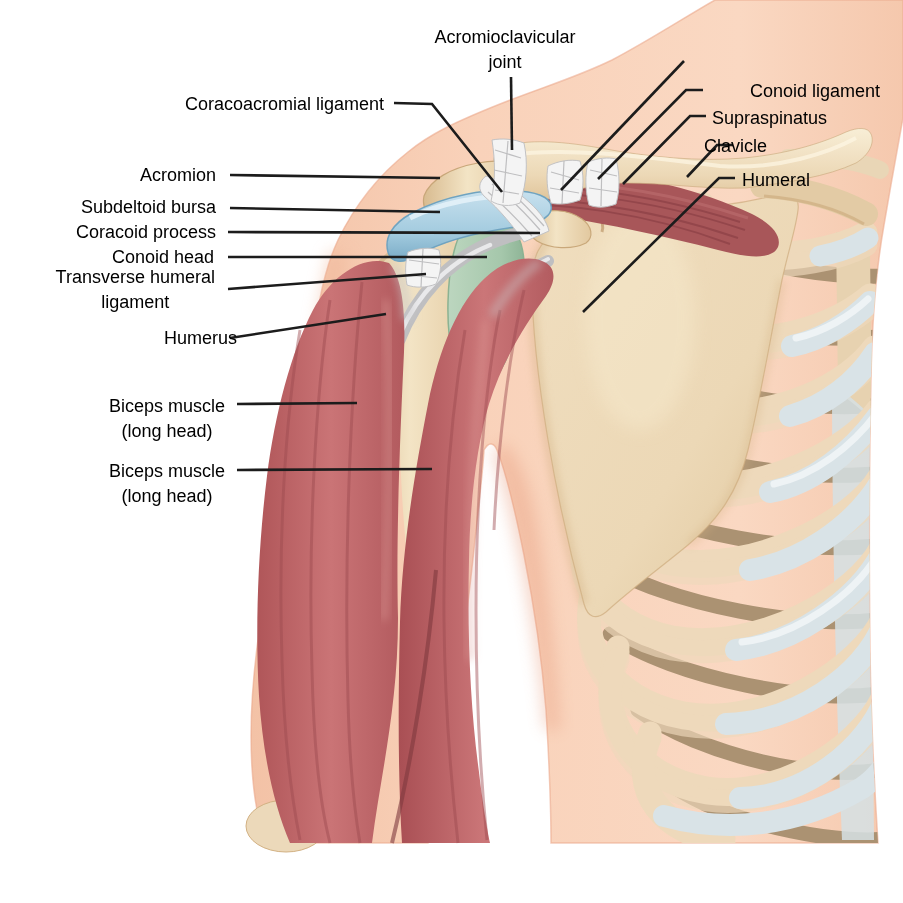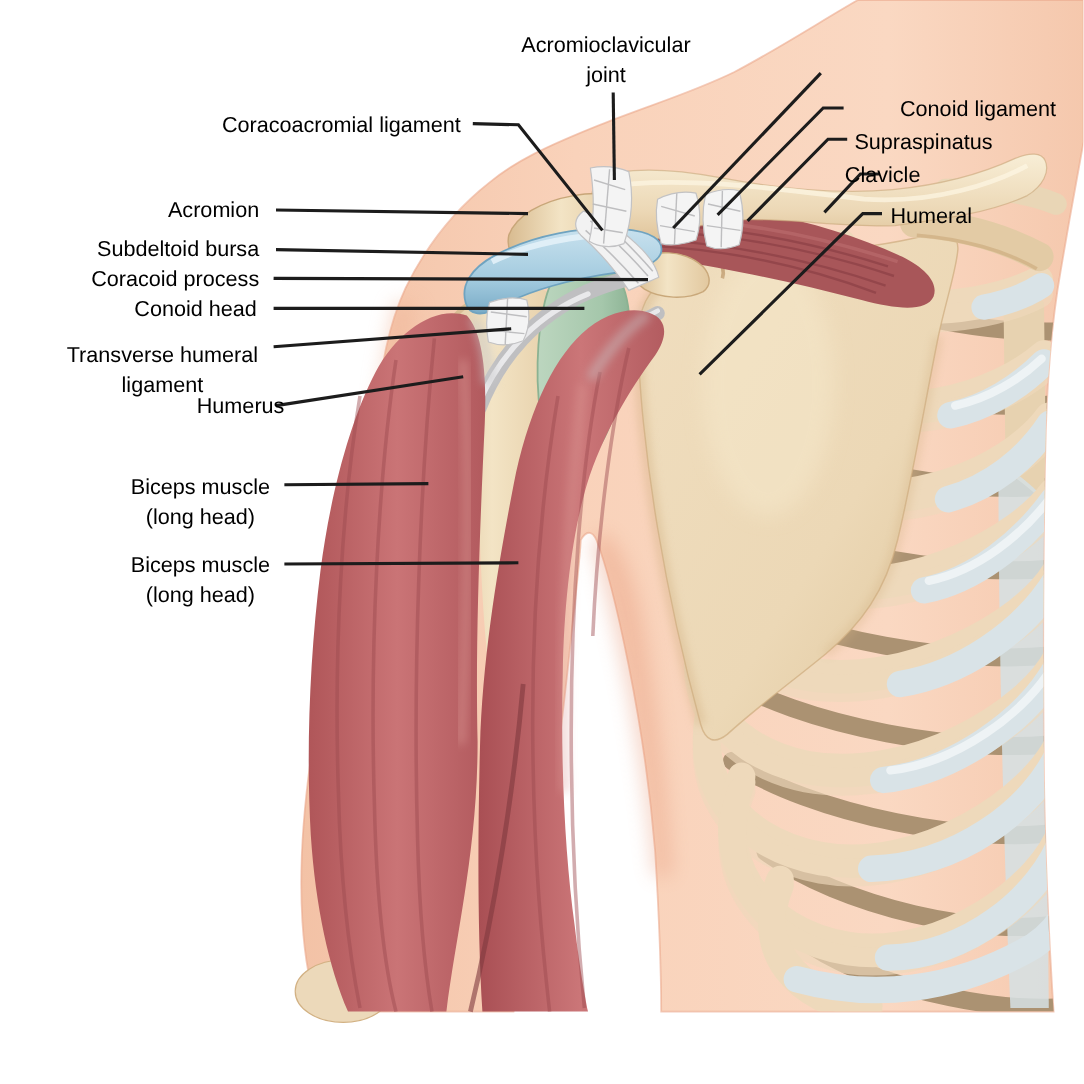--- a/index.html
+++ b/index.html
@@ -308,21 +308,21 @@
   </g>
 </svg>
 
 <div class="lbl center" style="left:505px;top:25px">Acromioclavicular
 joint</div>
 <div class="lbl right" style="right:519px;top:92px">Coracoacromial ligament</div>
 <div class="lbl right" style="right:687px;top:163px">Acromion</div>
 <div class="lbl right" style="right:687px;top:195px">Subdeltoid bursa</div>
 <div class="lbl right" style="right:687px;top:220px">Coracoid process</div>
 <div class="lbl right" style="right:689px;top:245px">Conoid head</div>
-<div class="lbl right" style="right:688px;top:284px">Transverse humeral
+<div class="lbl right" style="right:688px;top:265px">Transverse humeral
 ligament</div>
 <div class="lbl right" style="right:666px;top:326px">Humerus</div>
 <div class="lbl right" style="right:678px;top:394px">Biceps muscle
 (long head)</div>
 <div class="lbl right" style="right:678px;top:459px">Biceps muscle
 (long head)</div>
 <div class="lbl" style="left:750px;top:79px">Conoid ligament</div>
 <div class="lbl" style="left:712px;top:106px">Supraspinatus</div>
 <div class="lbl" style="left:704px;top:134px">Clavicle</div>
 <div class="lbl" style="left:742px;top:168px">Humeral</div>

